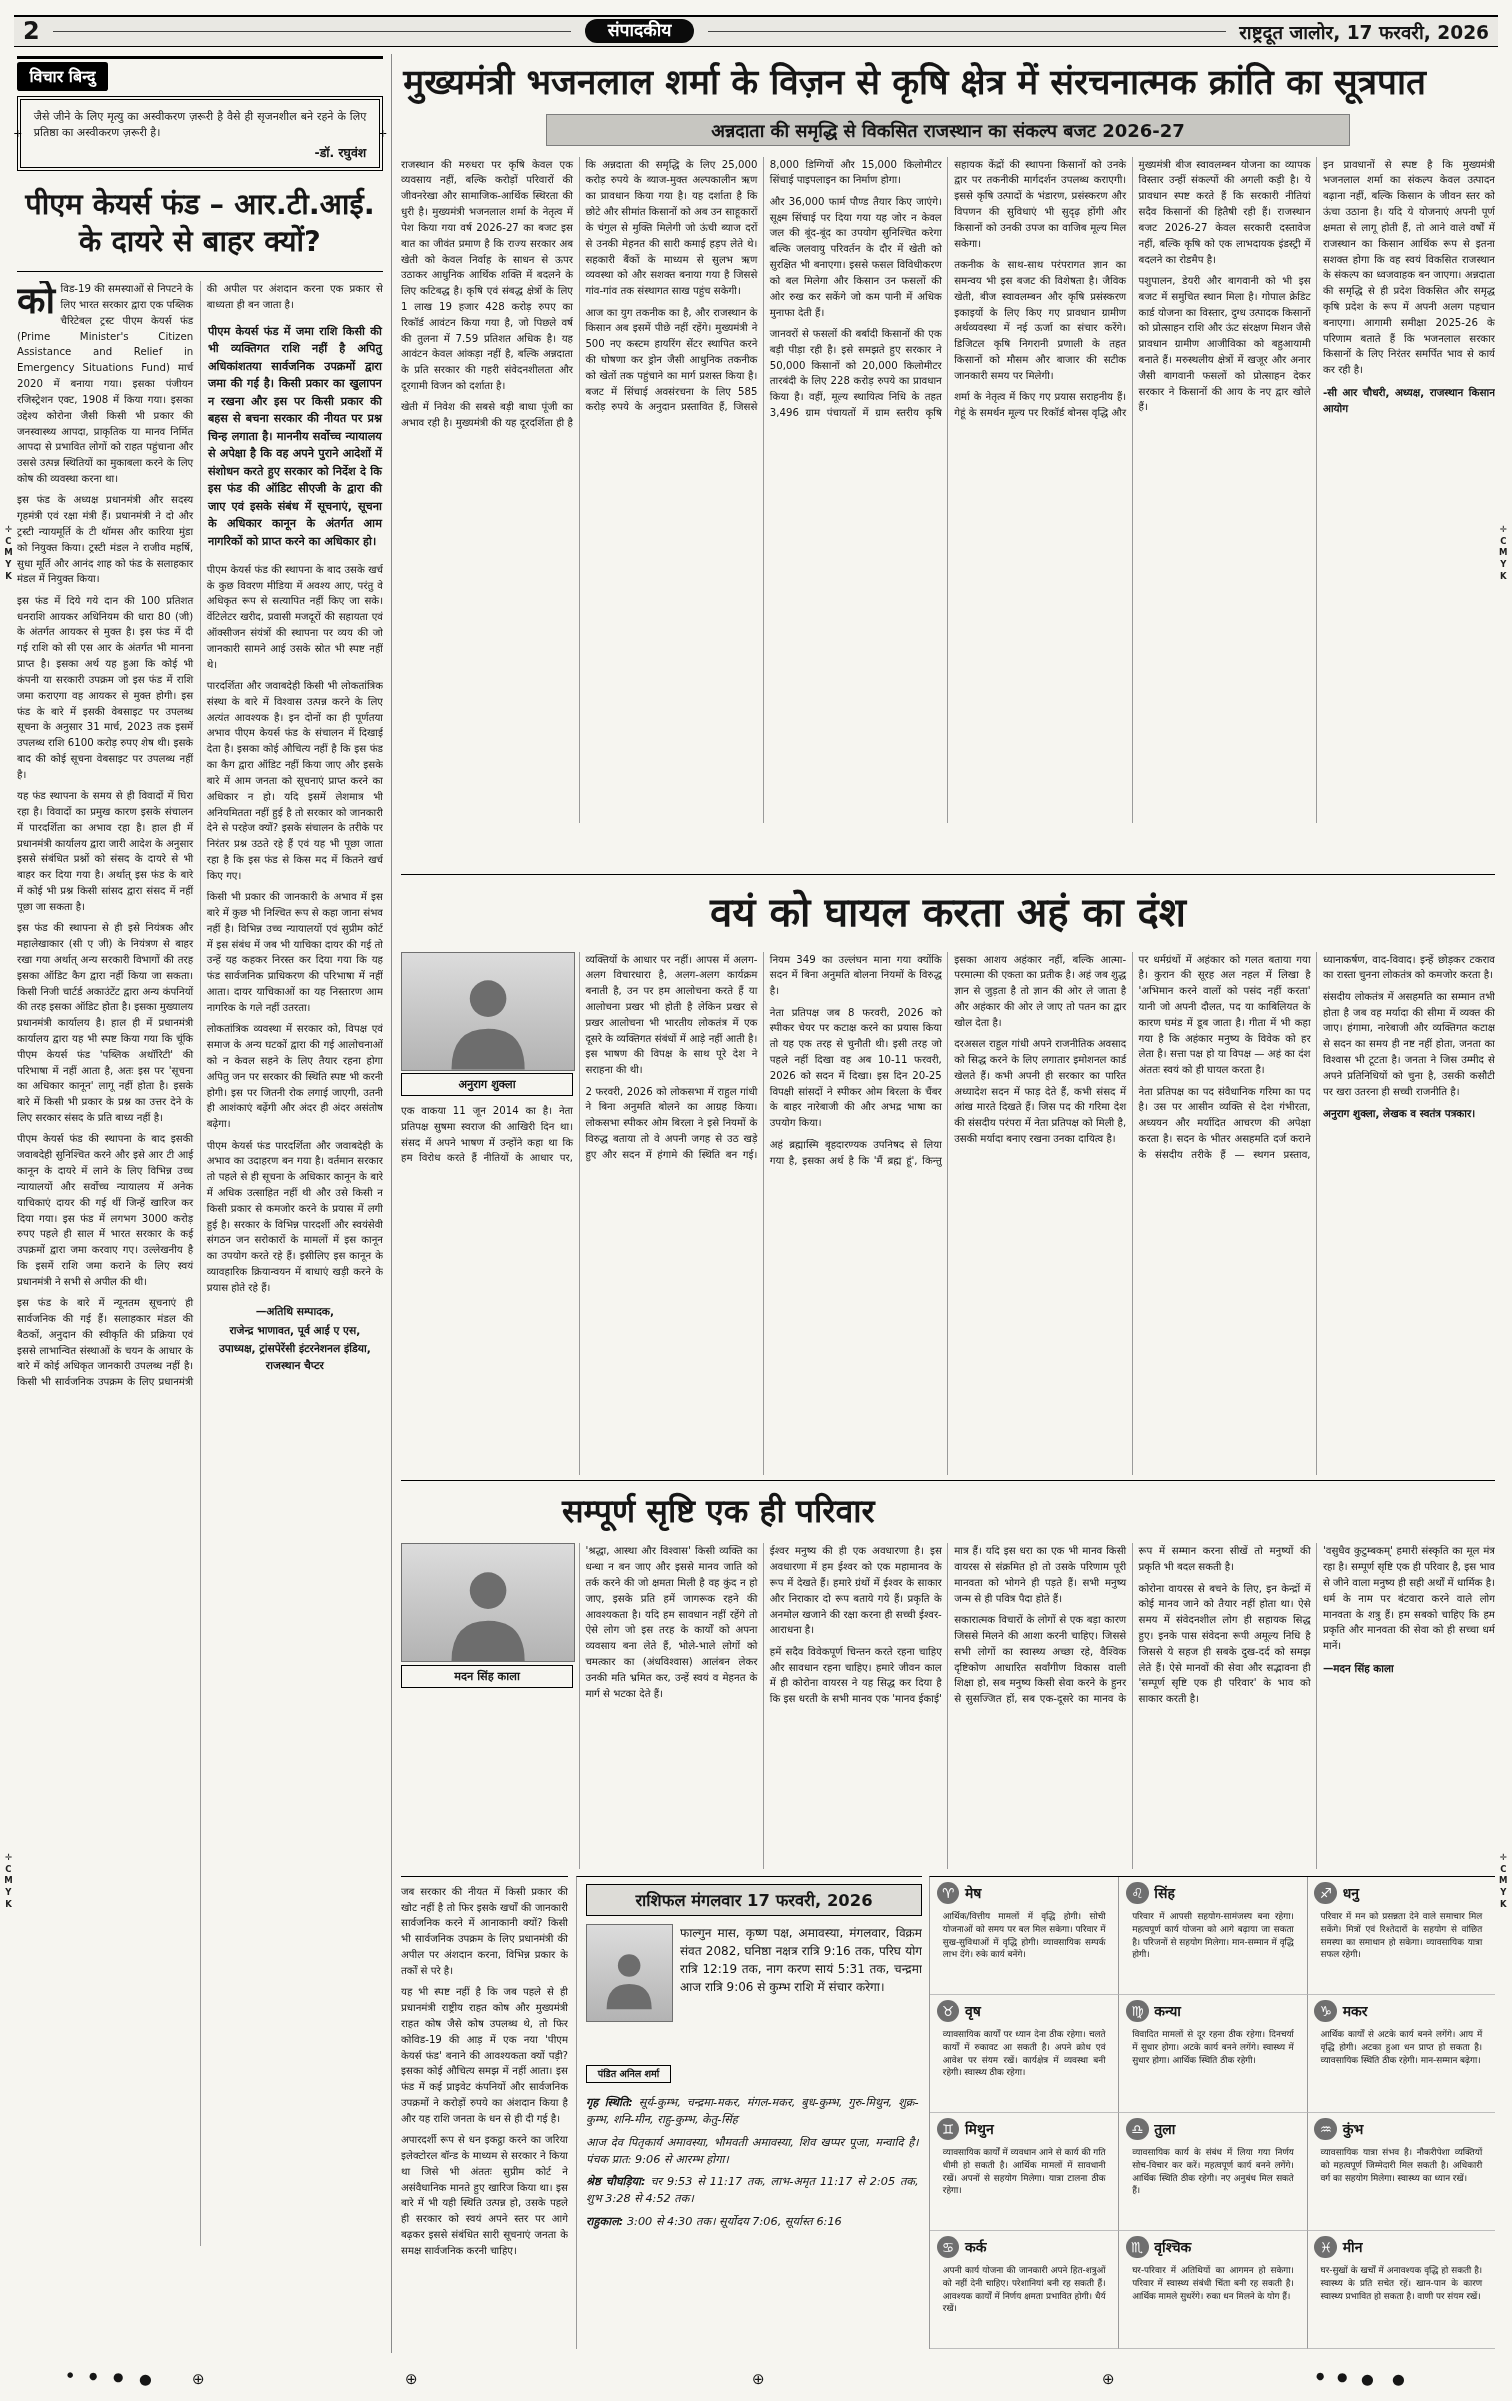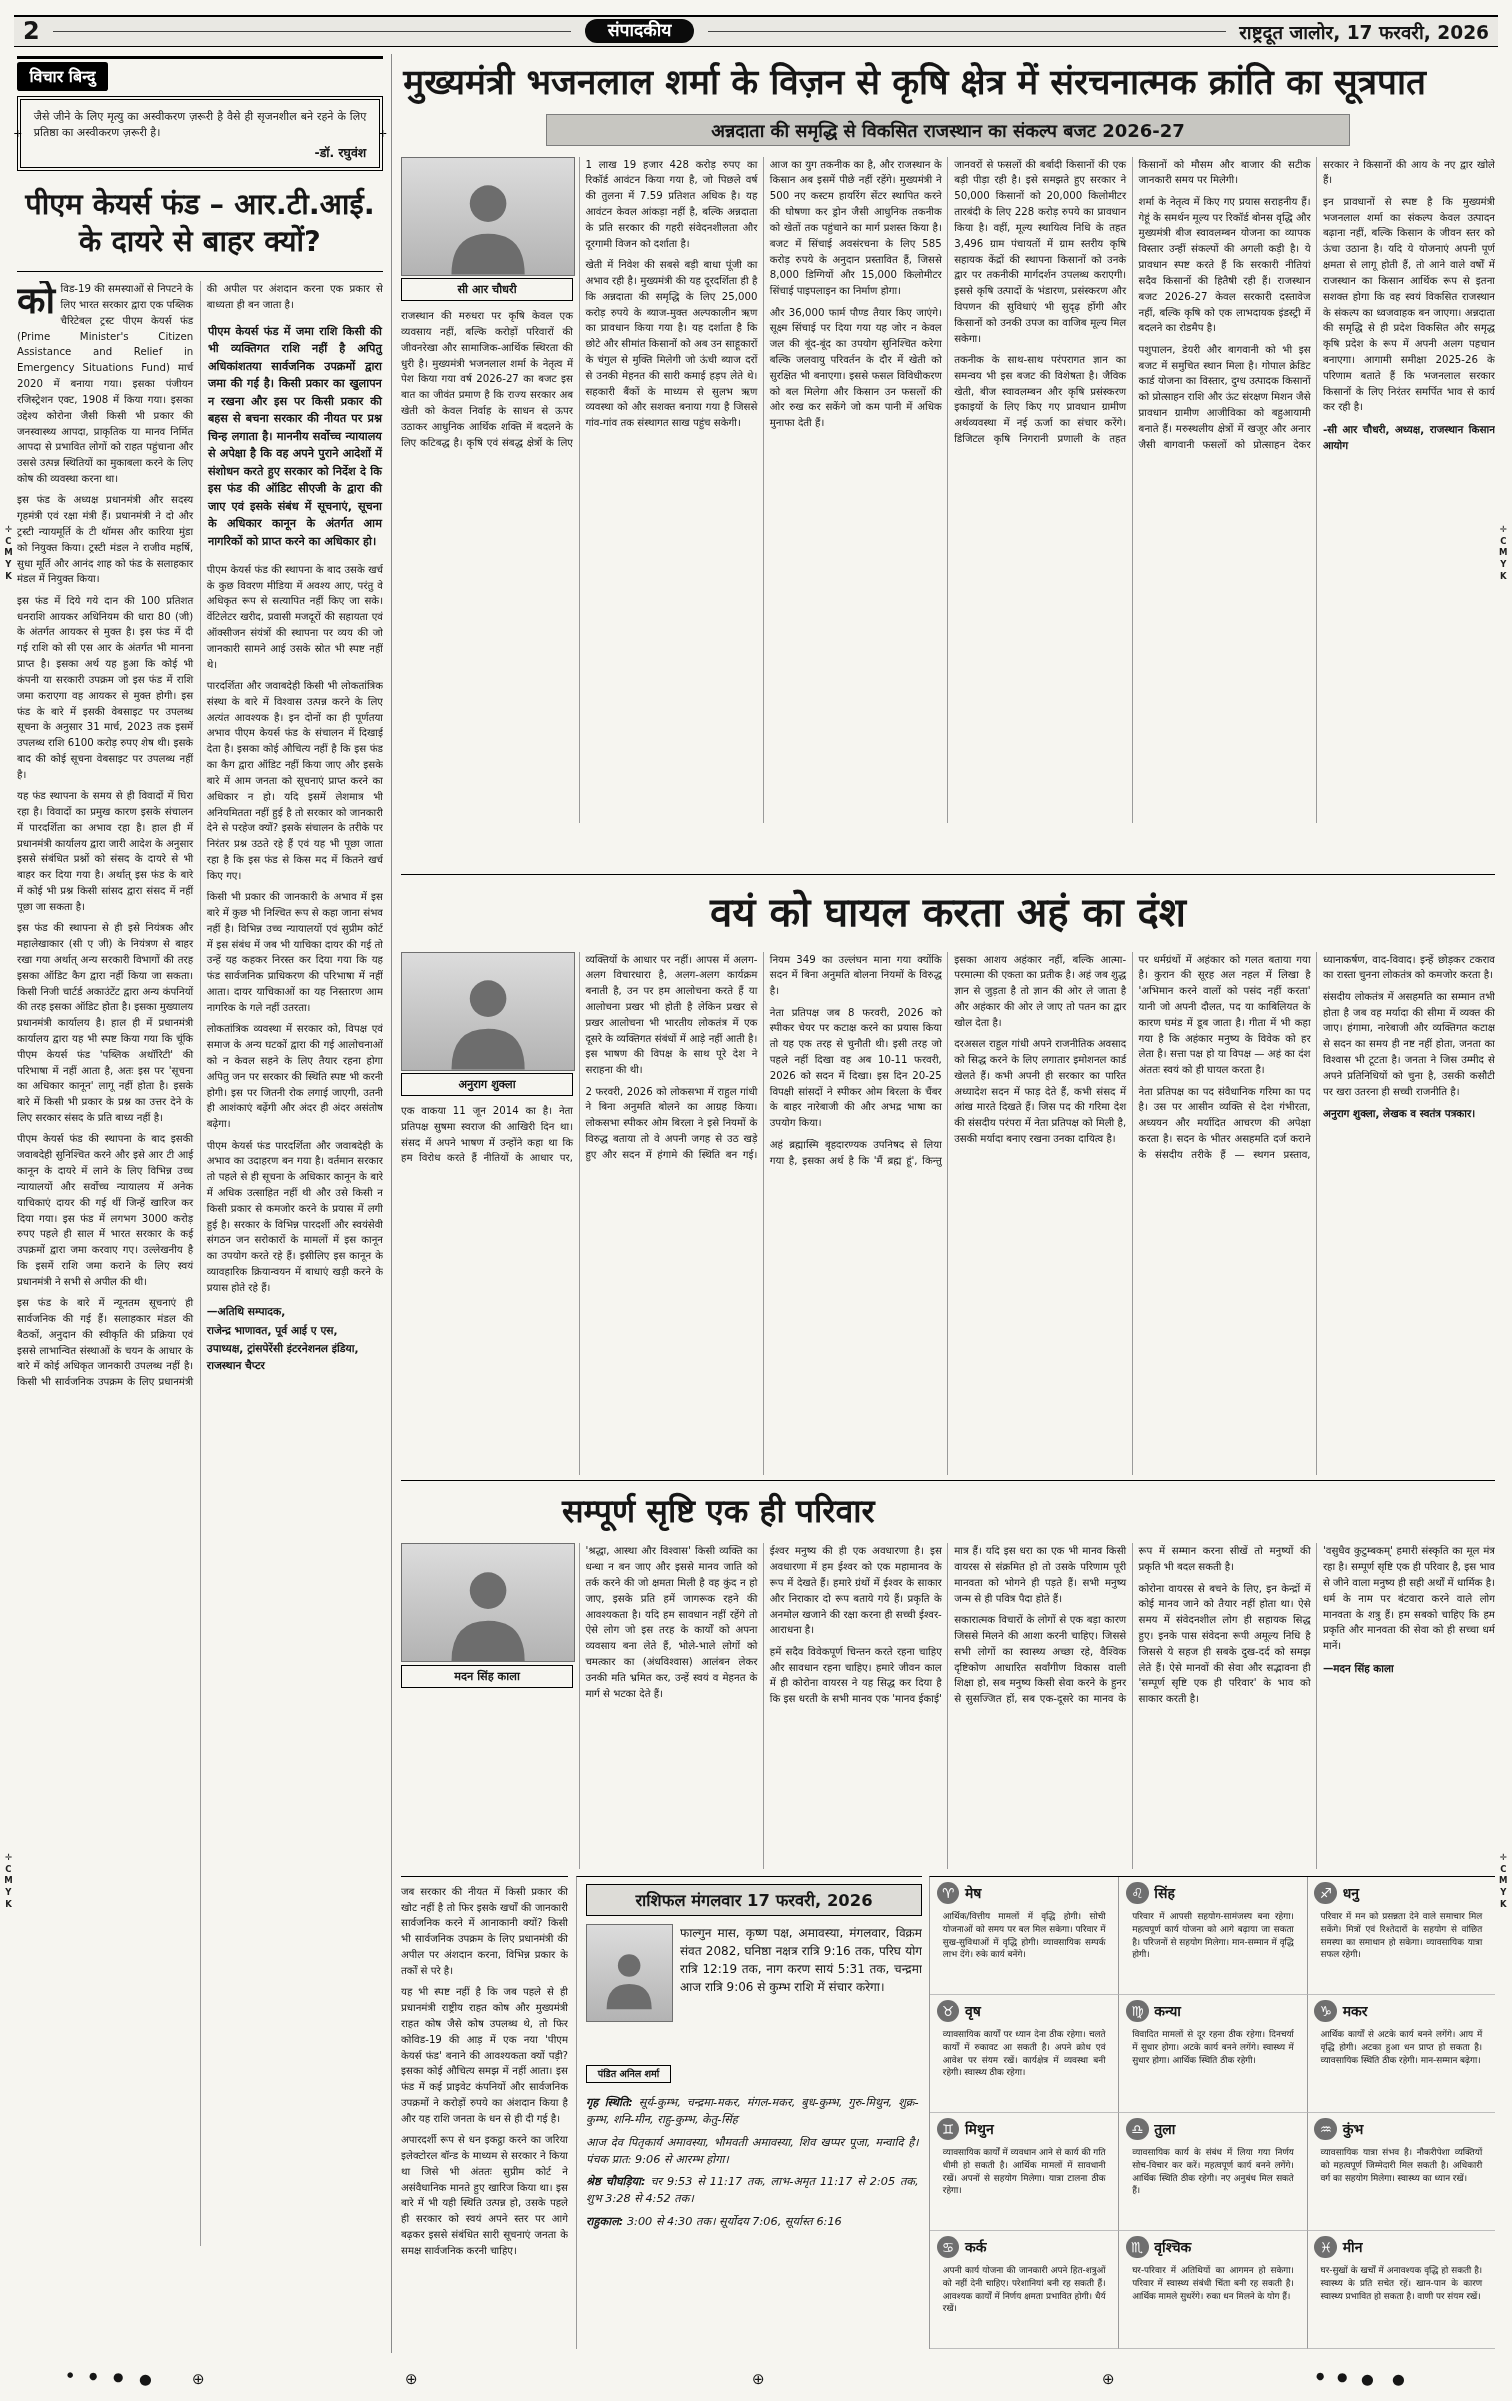--- a/index.html
+++ b/index.html
@@ -36,21 +36,21 @@
   .corner.br{right:-8px;top:42%;}
 
   .pm-headline{font-size:29px;font-weight:bold;text-align:center;line-height:1.3;
     margin:14.7px 0 0;padding:3.4px 2.3px 10.2px;border-bottom:1.1px solid #000;}
   .body-text{font-size:10.2px;line-height:1.55;text-align:justify;}
   .pm-body{margin-top:9px;height:1965px;column-count:2;column-gap:13.6px;
     column-rule:0.6px solid #9a9a9a;overflow:hidden;}
   .dropcap{float:left;font-size:37px;line-height:.85;font-weight:bold;padding:3.4px 5.6px 0 0;}
   .pull{font-weight:bold;font-size:11.3px;line-height:1.55;padding:4.5px 1.1px;margin:2.3px 0 6.8px;
     break-inside:avoid;}
-  .pm-sign{font-weight:bold;text-align:left;margin-top:8px;break-inside:avoid;font-size:10.7px;}
+  .pm-sign{font-weight:bold;text-align:center;margin-top:8px;break-inside:avoid;font-size:10.7px;}
   .pm-sign p{margin:0 0 2.3px;}
 
   
   .cm{left:401px;top:54px;width:1094px;height:814px;overflow:hidden;}
   .cm-headline{font-size:35px;font-weight:bold;line-height:1.32;text-align:left;
     margin:0;padding:4.5px 17px 3.4px 2.3px;}
   .cm-subhead{margin:5.6px auto 0;width:72%;background:#c7c6c1;border:0.6px solid #7d7d7d;
     font-size:18px;font-weight:bold;text-align:center;padding:3.4px 6.8px;}
   .cols6{margin-top:10.2px;column-count:6;column-gap:12.4px;column-rule:0.6px solid #9a9a9a;overflow:hidden;}
   .cm .cols6{height:666px;}
@@ -157,29 +157,20 @@
         <p>राजेन्द्र भाणावत, पूर्व आई ए एस,</p>
         <p>उपाध्यक्ष, ट्रांसपेरेंसी इंटरनेशनल इंडिया, राजस्थान चैप्टर</p>
       </div>
     </div>
   </aside>
 
   <section class="abs cm">
     <h1 class="cm-headline">मुख्यमंत्री भजनलाल शर्मा के विज़न से कृषि क्षेत्र में संरचनात्मक क्रांति का सूत्रपात</h1>
     <div class="cm-subhead">अन्नदाता की समृद्धि से विकसित राजस्थान का संकल्प बजट 2026-27</div>
     <div class="cols6 body-text">
-      <figure class="photo">
-        <div class="img">
-          <svg viewBox="0 0 100 100">
-              <circle cx="50" cy="34" r="17" fill="#6d6d6d"></circle>
-              <path d="M16 100 Q16 62 50 62 Q84 62 84 100 Z" fill="#6d6d6d"></path>
-            </svg>
-        </div>
-        <figcaption>सी आर चौधरी</figcaption>
-      </figure>
       <p>राजस्थान की मरुधरा पर कृषि केवल एक व्यवसाय नहीं, बल्कि करोड़ों परिवारों की जीवनरेखा और सामाजिक-आर्थिक स्थिरता की धुरी है। मुख्यमंत्री भजनलाल शर्मा के नेतृत्व में पेश किया गया वर्ष 2026-27 का बजट इस बात का जीवंत प्रमाण है कि राज्य सरकार अब खेती को केवल निर्वाह के साधन से ऊपर उठाकर आधुनिक आर्थिक शक्ति में बदलने के लिए कटिबद्ध है। कृषि एवं संबद्ध क्षेत्रों के लिए 1 लाख 19 हजार 428 करोड़ रुपए का रिकॉर्ड आवंटन किया गया है, जो पिछले वर्ष की तुलना में 7.59 प्रतिशत अधिक है। यह आवंटन केवल आंकड़ा नहीं है, बल्कि अन्नदाता के प्रति सरकार की गहरी संवेदनशीलता और दूरगामी विजन को दर्शाता है।</p>
       <p>खेती में निवेश की सबसे बड़ी बाधा पूंजी का अभाव रही है। मुख्यमंत्री की यह दूरदर्शिता ही है कि अन्नदाता की समृद्धि के लिए 25,000 करोड़ रुपये के ब्याज-मुक्त अल्पकालीन ऋण का प्रावधान किया गया है। यह दर्शाता है कि छोटे और सीमांत किसानों को अब उन साहूकारों के चंगुल से मुक्ति मिलेगी जो ऊंची ब्याज दरों से उनकी मेहनत की सारी कमाई हड़प लेते थे। सहकारी बैंकों के माध्यम से सुलभ ऋण व्यवस्था को और सशक्त बनाया गया है जिससे गांव-गांव तक संस्थागत साख पहुंच सकेगी।</p>
       <p>आज का युग तकनीक का है, और राजस्थान के किसान अब इसमें पीछे नहीं रहेंगे। मुख्यमंत्री ने 500 नए कस्टम हायरिंग सेंटर स्थापित करने की घोषणा कर ड्रोन जैसी आधुनिक तकनीक को खेतों तक पहुंचाने का मार्ग प्रशस्त किया है। बजट में सिंचाई अवसंरचना के लिए 585 करोड़ रुपये के अनुदान प्रस्तावित हैं, जिससे 8,000 डिग्गियों और 15,000 किलोमीटर सिंचाई पाइपलाइन का निर्माण होगा।</p>
       <p>और 36,000 फार्म पौण्ड तैयार किए जाएंगे। सूक्ष्म सिंचाई पर दिया गया यह जोर न केवल जल की बूंद-बूंद का उपयोग सुनिश्चित करेगा बल्कि जलवायु परिवर्तन के दौर में खेती को सुरक्षित भी बनाएगा। इससे फसल विविधीकरण को बल मिलेगा और किसान उन फसलों की ओर रुख कर सकेंगे जो कम पानी में अधिक मुनाफा देती हैं।</p>
       <p>जानवरों से फसलों की बर्बादी किसानों की एक बड़ी पीड़ा रही है। इसे समझते हुए सरकार ने 50,000 किसानों को 20,000 किलोमीटर तारबंदी के लिए 228 करोड़ रुपये का प्रावधान किया है। वहीं, मूल्य स्थायित्व निधि के तहत 3,496 ग्राम पंचायतों में ग्राम स्तरीय कृषि सहायक केंद्रों की स्थापना किसानों को उनके द्वार पर तकनीकी मार्गदर्शन उपलब्ध कराएगी। इससे कृषि उत्पादों के भंडारण, प्रसंस्करण और विपणन की सुविधाएं भी सुदृढ़ होंगी और किसानों को उनकी उपज का वाजिब मूल्य मिल सकेगा।</p>
       <p>तकनीक के साथ-साथ परंपरागत ज्ञान का समन्वय भी इस बजट की विशेषता है। जैविक खेती, बीज स्वावलम्बन और कृषि प्रसंस्करण इकाइयों के लिए किए गए प्रावधान ग्रामीण अर्थव्यवस्था में नई ऊर्जा का संचार करेंगे। डिजिटल कृषि निगरानी प्रणाली के तहत किसानों को मौसम और बाजार की सटीक जानकारी समय पर मिलेगी।</p>
       <p>शर्मा के नेतृत्व में किए गए प्रयास सराहनीय हैं। गेहूं के समर्थन मूल्य पर रिकॉर्ड बोनस वृद्धि और मुख्यमंत्री बीज स्वावलम्बन योजना का व्यापक विस्तार उन्हीं संकल्पों की अगली कड़ी है। ये प्रावधान स्पष्ट करते हैं कि सरकारी नीतियां सदैव किसानों की हितैषी रही हैं। राजस्थान बजट 2026-27 केवल सरकारी दस्तावेज नहीं, बल्कि कृषि को एक लाभदायक इंडस्ट्री में बदलने का रोडमैप है।</p>
       <p>पशुपालन, डेयरी और बागवानी को भी इस बजट में समुचित स्थान मिला है। गोपाल क्रेडिट कार्ड योजना का विस्तार, दुग्ध उत्पादक किसानों को प्रोत्साहन राशि और ऊंट संरक्षण मिशन जैसे प्रावधान ग्रामीण आजीविका को बहुआयामी बनाते हैं। मरुस्थलीय क्षेत्रों में खजूर और अनार जैसी बागवानी फसलों को प्रोत्साहन देकर सरकार ने किसानों की आय के नए द्वार खोले हैं।</p>
       <p>इन प्रावधानों से स्पष्ट है कि मुख्यमंत्री भजनलाल शर्मा का संकल्प केवल उत्पादन बढ़ाना नहीं, बल्कि किसान के जीवन स्तर को ऊंचा उठाना है। यदि ये योजनाएं अपनी पूर्ण क्षमता से लागू होती हैं, तो आने वाले वर्षों में राजस्थान का किसान आर्थिक रूप से इतना सशक्त होगा कि वह स्वयं विकसित राजस्थान के संकल्प का ध्वजवाहक बन जाएगा। अन्नदाता की समृद्धि से ही प्रदेश विकसित और समृद्ध कृषि प्रदेश के रूप में अपनी अलग पहचान बनाएगा। आगामी समीक्षा 2025-26 के परिणाम बताते हैं कि भजनलाल सरकार किसानों के लिए निरंतर समर्पित भाव से कार्य कर रही है।</p>
       <p class="sig">-सी आर चौधरी, अध्यक्ष, राजस्थान किसान आयोग</p>

